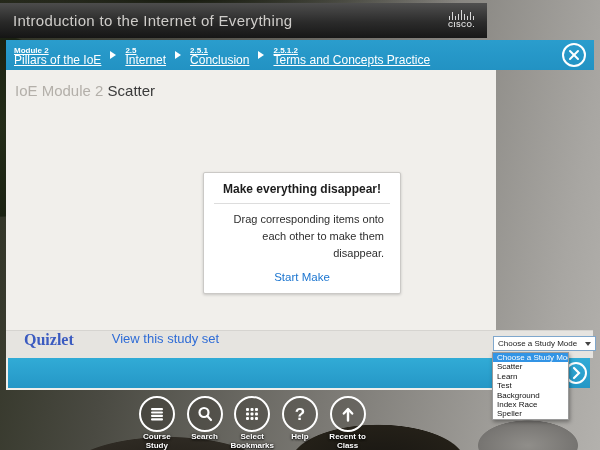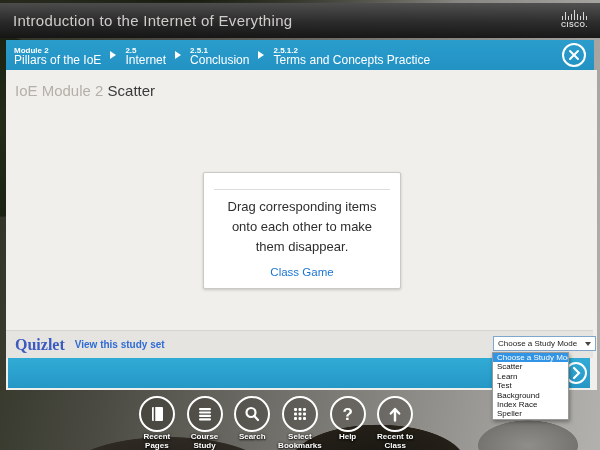--- a/index.html
+++ b/index.html
@@ -11,73 +11,73 @@
     background-image:
       radial-gradient(ellipse 400px 22px at 30% 0%, #161a0e 0%, rgba(0,0,0,0) 70%),
       radial-gradient(ellipse 90px 45px at 88% 99%, #908e8a 0%, #767471 55%, rgba(0,0,0,0) 56%),
       radial-gradient(ellipse 140px 62px at 63% 103%, #181612 0%, #242018 62%, rgba(0,0,0,0) 63%),
       radial-gradient(ellipse 190px 72px at 28% 106%, #201c16 0%, #2e2a23 55%, rgba(0,0,0,0) 56%),
       radial-gradient(ellipse 110px 150px at 0% 28%, #242c18 0%, #1b2212 60%, rgba(0,0,0,0) 61%),
       linear-gradient(100deg, #2d3021 0%, #4a4a42 25%, #7d7b76 60%, #a8a6a2 90%, #b3b1ad 100%);
   }
   
   .app-header {
-    position:absolute; left:0; top:3px; width:600px; height:35px;
+    position:absolute; left:0; top:3px; width:487px; height:35px;
     background:linear-gradient(180deg, rgba(78,78,78,.96) 0%, rgba(40,40,40,.96) 55%, rgba(20,20,20,.97) 100%);
     display:flex; align-items:center; z-index:2;
   }
   .app-title { color:#cfcdca; font-size:15px; letter-spacing:.3px; padding-left:13px; }
   .brand { position:absolute; right:12px; top:6px; text-align:center; }
   .brand-bars { display:flex; align-items:flex-end; justify-content:center; gap:1.5px; height:11px; }
   .brand-bars i { display:block; width:1.5px; background:#d8d8d8; }
   .brand-name { font-size:7px; font-weight:bold; color:#d8d8d8; letter-spacing:.5px; margin-top:1px; }
   
   .crumb-bar {
     position:absolute; left:6px; top:40px; width:588px; height:30px;
     background:linear-gradient(180deg,#2a9dcd 0%, #2292c3 100%);
     display:flex; align-items:center; padding-left:8px; z-index:2;
   }
-  .crumb { display:flex; flex-direction:column; color:#fff; cursor:pointer; }
+  .crumb { display:flex; flex-direction:column; color:#fff; cursor:pointer;text-decoration:underline; }
   .crumb-code { font-size:8px; font-weight:bold; line-height:10px; }
   .crumb-label { font-size:12px; line-height:9px; }
   .crumb-sep {
     width:0; height:0; margin:0 9px;
     border-top:4px solid transparent; border-bottom:4px solid transparent;
     border-left:6px solid #fff;
   }
   .close-btn {
     position:absolute; right:8px; top:3px; width:24px; height:24px;
     border:2px solid #fff; border-radius:50%;
     display:flex; align-items:center; justify-content:center; cursor:pointer;
   }
   
   .content {
-    position:absolute; left:6px; top:70px; width:591px; height:320px;
+    position:absolute; left:6px; top:70px; width:490px; height:320px;
     background:#f1efeb; z-index:1;
   }
   .page-heading { position:absolute; left:9px; top:12px; font-size:15px; }
   .page-heading .pre { color:#b3afa9; }
   .page-heading .cur { color:#3a3a3a; }
   .game-card {
     position:absolute; left:197px; top:102px; width:198px;
     background:#fff; border:1px solid #cbc9c6; border-radius:2px;
     box-shadow:0 1px 3px rgba(0,0,0,.18); padding:9px 8px 7px; text-align:center;
   }
   .card-title { font-size:12px; font-weight:bold; color:#1d1d1d; }
   .card-divider { border:none; border-top:1px solid #ddd; margin:7px 2px 7px; }
-  .card-text { font-size:13px; color:#2e2e2e; line-height:1.55; padding:0 8px; }
+  .card-text { font-size:11px; color:#2e2e2e; line-height:1.55; padding:0 8px;text-align:right; }
   .card-action { display:inline-block; font-size:11.5px; color:#1b75d0; margin-top:9px; margin-bottom:3px; cursor:pointer; }
   
   .quizlet-bar {
     position:absolute; left:0; top:260px; width:587px; height:28px;
     background:#e6e4e0; border-top:1px solid #d6d4d0;
-    display:flex; align-items:center; padding-left:9px;
+    display:flex; padding-left:18px;gap:28px;
   }
   .quizlet-brand { font-family:"Liberation Serif", serif; font-weight:bold; font-size:16px; color:#3b5bc0; cursor:pointer; }
-  .quizlet-link { font-size:10px; font-weight:bold; color:#2f6cd6; margin-left:10px; cursor:pointer; }
+  .quizlet-link { font-size:13px; font-weight:normal; color:#2f6cd6; margin-left:10px; cursor:pointer; }
   .mode-bar {
     position:absolute; left:2px; top:288px; width:582px; height:30px;
     background:linear-gradient(180deg,#31abd6 0%, #2597c6 100%);
   }
   .next-btn {
     position:absolute; left:557px; top:4px; width:22px; height:22px;
     border:2px solid #fff; border-radius:50%;
     display:flex; align-items:center; justify-content:center; cursor:pointer;
   }
   
@@ -162,23 +162,24 @@
     </svg>
   </div>
 </div>
 
 <div class="content">
   <div class="page-heading">
     <span class="pre">IoE Module 2 </span><span class="cur">Scatter</span>
   </div>
 
   <div class="game-card">
+    <div class="card-title">Make everything disappear!</div>
     <hr class="card-divider">
     <div class="card-text">Drag corresponding items onto each other to make them disappear.</div>
-    <span class="card-action">Class Game</span>
+    <span class="card-action">Start Make</span>
   </div>
 
   <div class="quizlet-bar">
     <span class="quizlet-brand">Quizlet</span>
     <span class="quizlet-link">View this study set</span>
   </div>
 
   <div class="mode-bar">
     <div class="next-btn">
       <svg width="12" height="14" viewBox="0 0 12 14">
@@ -198,29 +199,20 @@
   <div class="mode-option">Scatter</div>
   <div class="mode-option">Learn</div>
   <div class="mode-option">Test</div>
   <div class="mode-option">Background</div>
   <div class="mode-option">Index Race</div>
   <div class="mode-option">Speller</div>
 </div>
 
 <div class="bottom-nav">
 
-  <div class="nav-item">
-    <div class="nav-circle">
-      <svg width="24" height="24" viewBox="0 0 24 24">
-        <rect x="7" y="5" width="11" height="14" rx="1" fill="#fff"></rect>
-        <line x1="9.5" y1="5" x2="9.5" y2="19" stroke="#4a463f" stroke-width="1.5"></line>
-      </svg>
-    </div>
-    <div class="nav-label">Recent Pages</div>
-  </div>
 
 
   <div class="nav-item">
     <div class="nav-circle">
       <svg width="24" height="24" viewBox="0 0 24 24">
         <rect x="6" y="6" width="12" height="2.2" rx="1" fill="#fff"></rect>
         <rect x="6" y="9.4" width="12" height="2.2" rx="1" fill="#fff"></rect>
         <rect x="6" y="12.8" width="12" height="2.2" rx="1" fill="#fff"></rect>
         <rect x="6" y="16.2" width="12" height="2.2" rx="1" fill="#fff"></rect>
       </svg>

